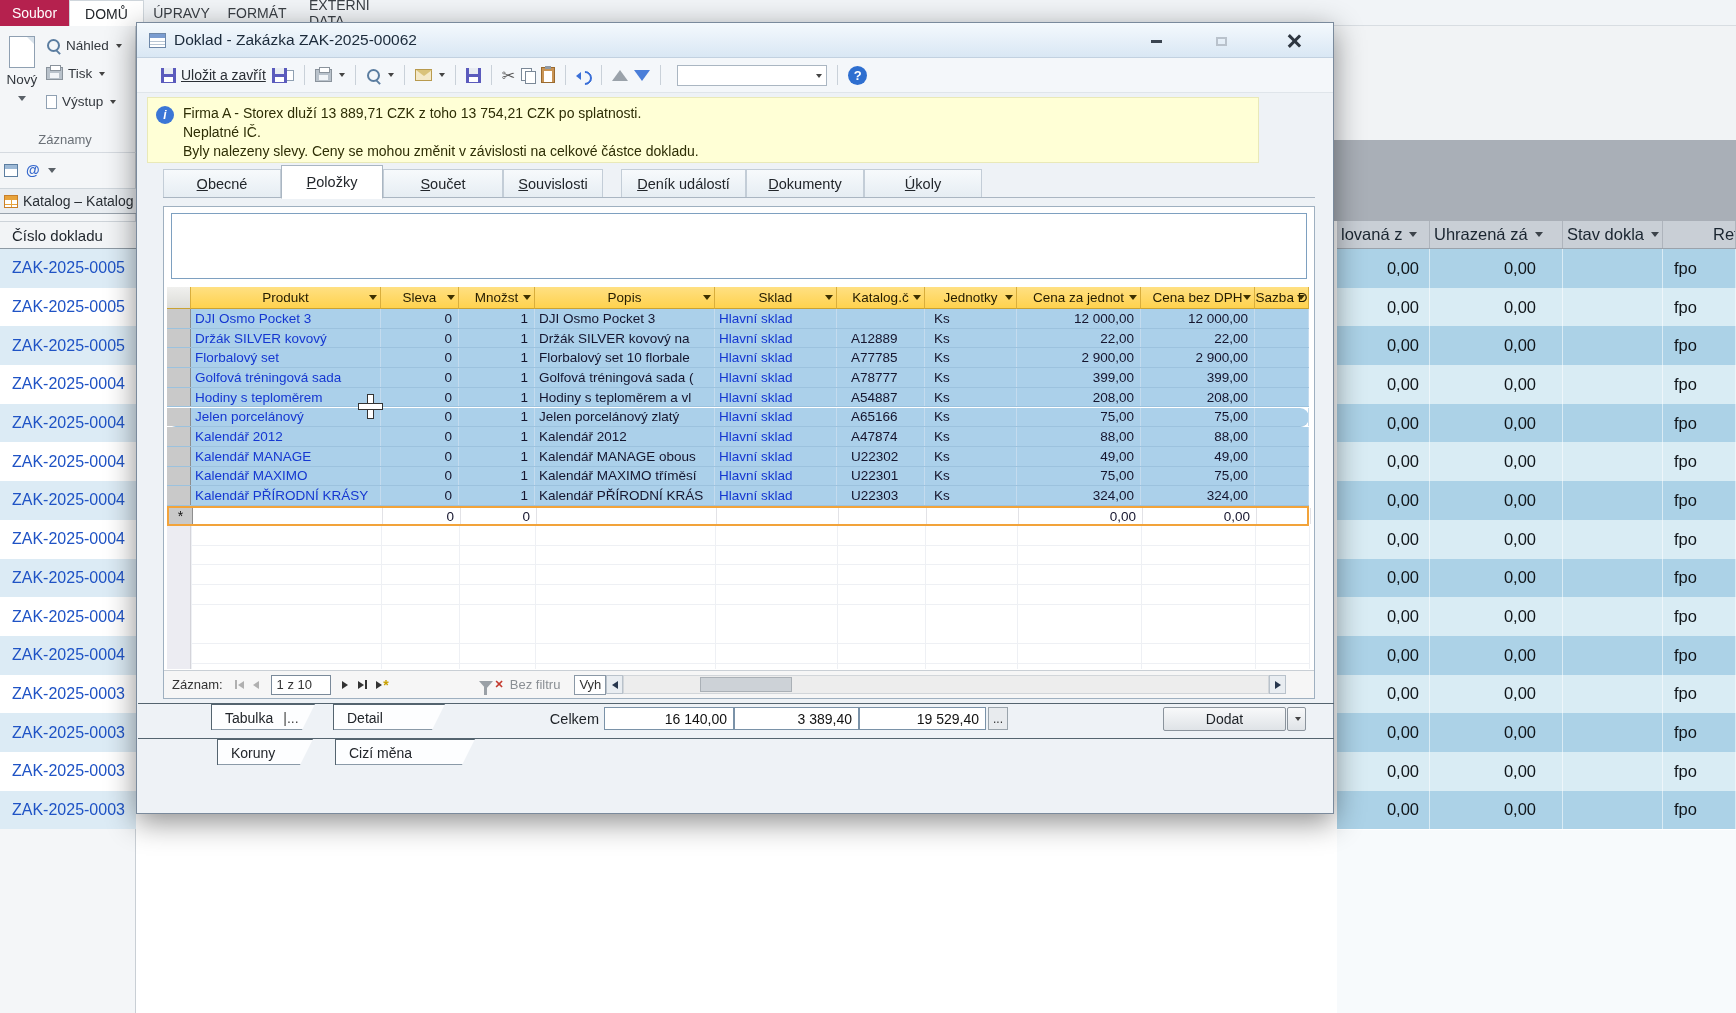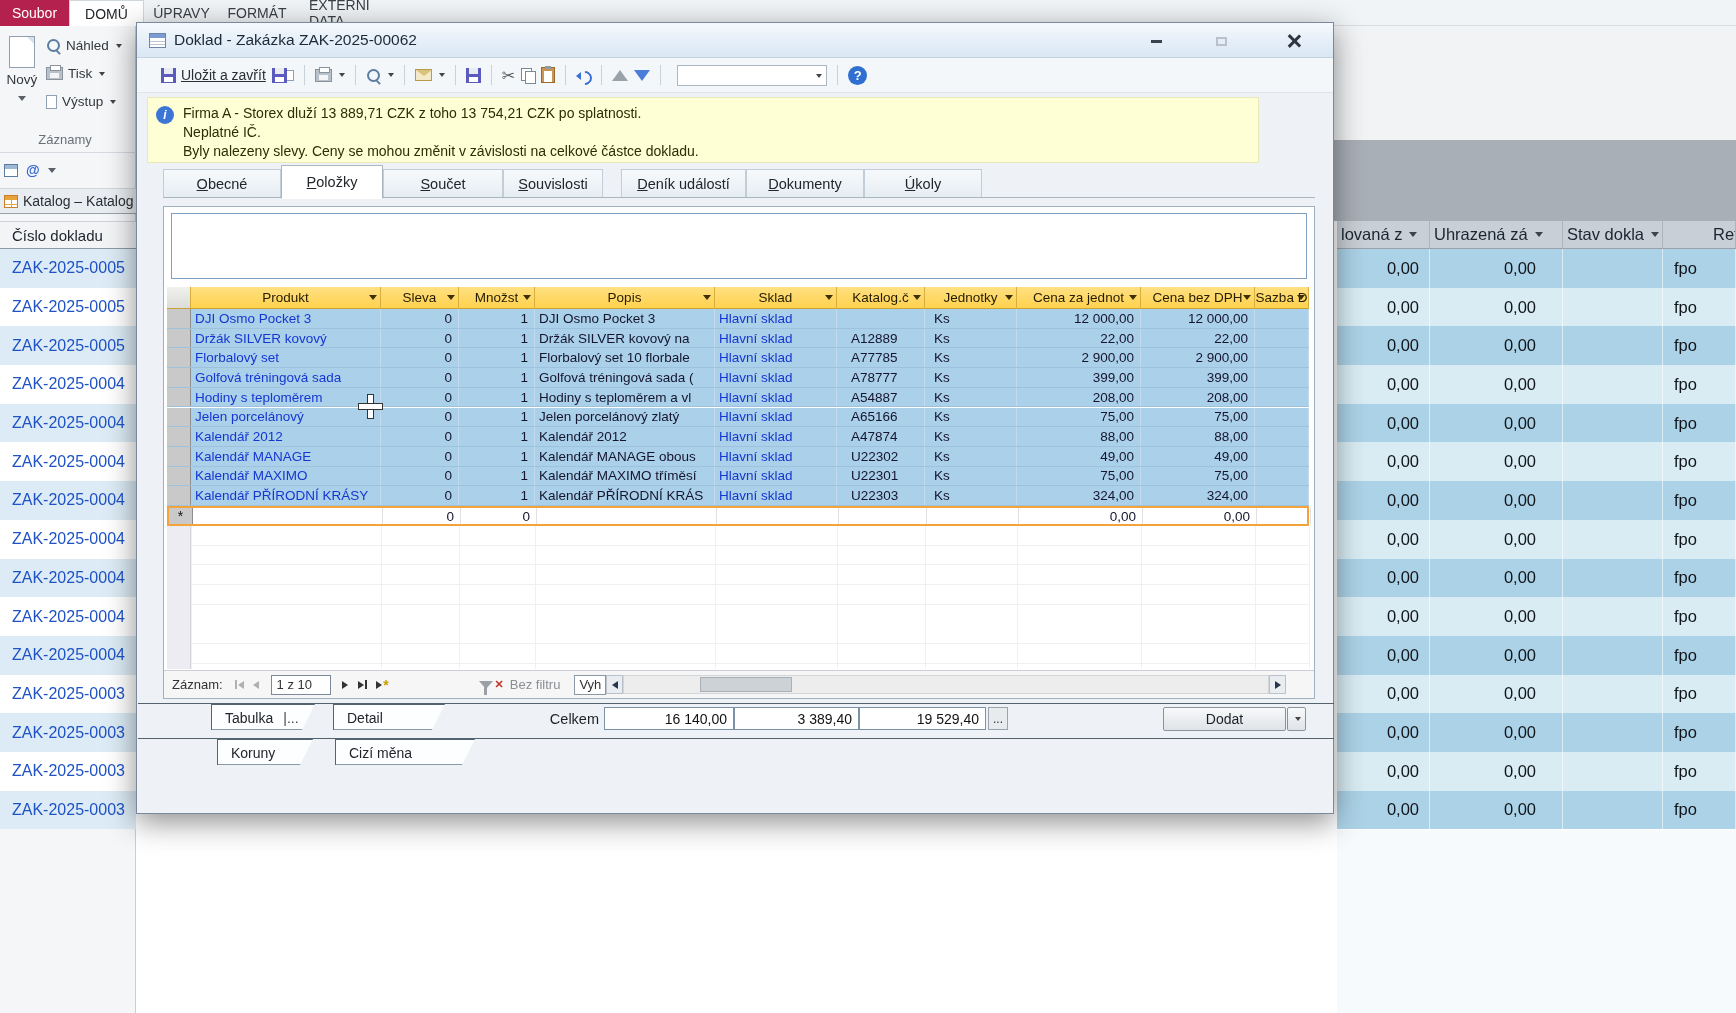--- a/index.html
+++ b/index.html
@@ -524,21 +524,21 @@
           <div class="g-cell txt-dark" style="left: 214px; width: 78px; justify-content: flex-end; padding-right: 6px;">0</div>
           <div class="g-cell txt-dark" style="left: 292px; width: 76px; justify-content: flex-end; padding-right: 6px;">1</div>
           <div class="g-cell txt-dark" style="left: 368px; width: 180px; padding-left: 4px;">Hodiny s teploměrem a vl</div>
           <div class="g-cell txt-link" style="left: 548px; width: 122px; padding-left: 4px;">Hlavní sklad</div>
           <div class="g-cell txt-dark" style="left: 670px; width: 88px; padding-left: 14px;">A54887</div>
           <div class="g-cell txt-dark" style="left: 758px; width: 92px; padding-left: 9px;">Ks</div>
           <div class="g-cell txt-dark" style="left: 850px; width: 124px; justify-content: flex-end; padding-right: 6px;">208,00</div>
           <div class="g-cell txt-dark" style="left: 974px; width: 114px; justify-content: flex-end; padding-right: 6px;">208,00</div>
           <div class="g-cell txt-dark" style="left: 1088px; width: 54px; padding-left: 4px;"></div>
         </div>
-        <div class="g-row" style="top: 98.5px;">
+        <div class="g-row" style="top: 98.5px; border-radius: 9px;">
           <div class="g-cell g-gutter" style="left: 0px; width: 24px; justify-content: center; color: rgb(17, 17, 17); font-size: 14px;"></div>
           <div class="g-cell txt-link" style="left: 24px; width: 190px; padding-left: 4px;">Jelen porcelánový</div>
           <div class="g-cell txt-dark" style="left: 214px; width: 78px; justify-content: flex-end; padding-right: 6px;">0</div>
           <div class="g-cell txt-dark" style="left: 292px; width: 76px; justify-content: flex-end; padding-right: 6px;">1</div>
           <div class="g-cell txt-dark" style="left: 368px; width: 180px; padding-left: 4px;">Jelen porcelánový zlatý</div>
           <div class="g-cell txt-link" style="left: 548px; width: 122px; padding-left: 4px;">Hlavní sklad</div>
           <div class="g-cell txt-dark" style="left: 670px; width: 88px; padding-left: 14px;">A65166</div>
           <div class="g-cell txt-dark" style="left: 758px; width: 92px; padding-left: 9px;">Ks</div>
           <div class="g-cell txt-dark" style="left: 850px; width: 124px; justify-content: flex-end; padding-right: 6px;">75,00</div>
           <div class="g-cell txt-dark" style="left: 974px; width: 114px; justify-content: flex-end; padding-right: 6px;">75,00</div>

